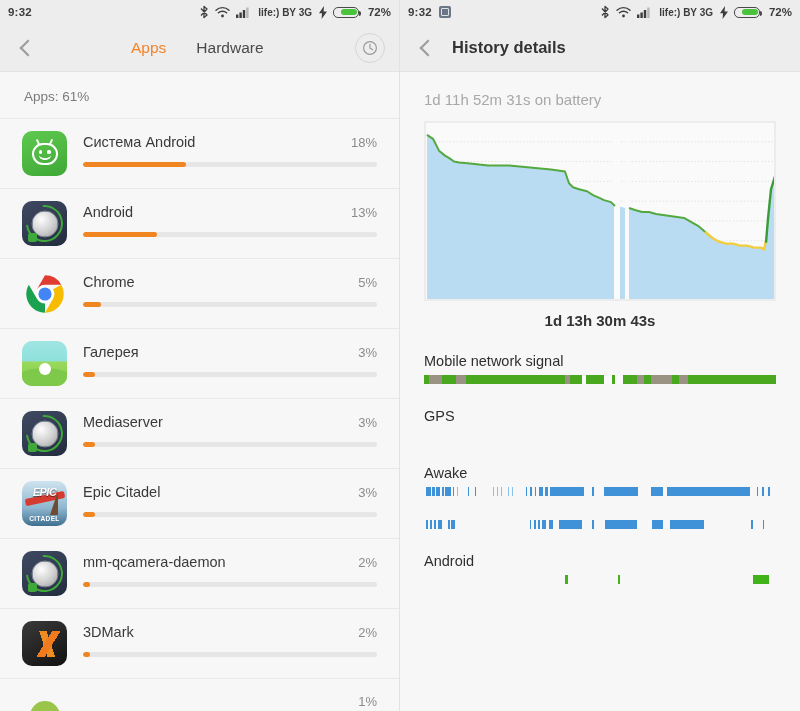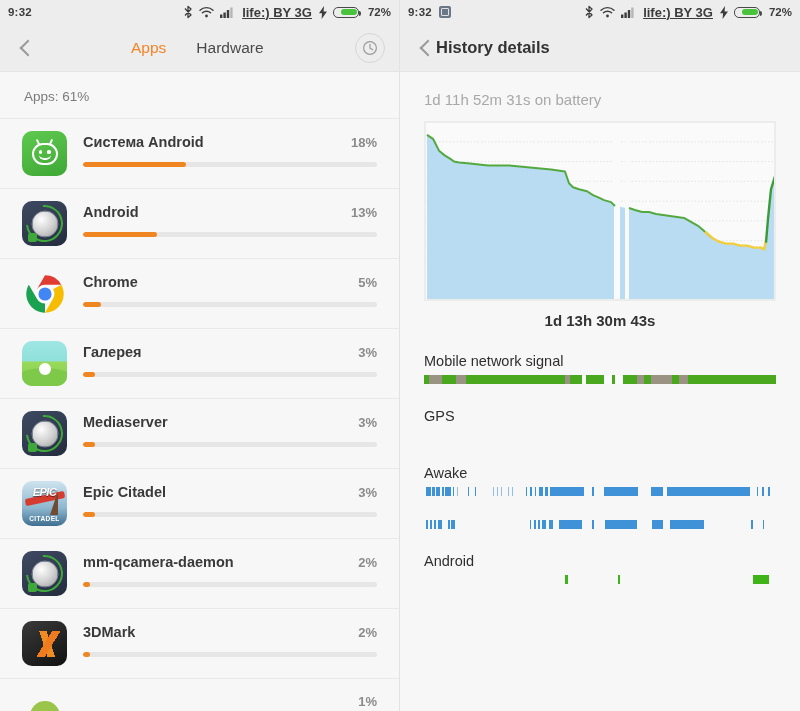--- a/index.html
+++ b/index.html
@@ -24,21 +24,21 @@
     width: 12px; height: 12px; margin-left: 7px; border-radius: 2px;
     background: #6b7686; position: relative;
   }
   .sb-shot::after {
     content: ""; position: absolute; left: 2px; top: 2px; right: 2px; bottom: 2px;
     border: 1px solid #dfe3e8; border-radius: 1px;
   }
   .sb-spacer { flex: 1; }
   .sb-icons { display: flex; align-items: center; gap: 6px; }
   .ic { display: block; }
-  .sb-carrier { font-size: 13px; font-weight: bold; color: #3c3c3c; margin: 0 1px; text-decoration: underline; }
+  .sb-carrier { font-size: 10px; font-weight: bold; color: #3c3c3c; margin: 0 1px; }
   .batt {
     width: 26px; height: 11px; border: 1.4px solid #4a4a4a; border-radius: 5px;
     position: relative; padding: 1.3px; display: flex; align-items: center;
   }
   .batt::after {
     content: ""; position: absolute; right: -3.4px; top: 3px;
     width: 2.4px; height: 5px; background: #4a4a4a; border-radius: 0 2px 2px 0;
   }
   .batt-fill { height: 100%; width: 72%; background: #49c33b; border-radius: 3px; margin-left: auto; }
   .sb-pct { font-size: 11.5px; font-weight: bold; margin-left: 3px; }
@@ -53,42 +53,42 @@
     width: 22px; height: 22px; flex: 0 0 22px; position: relative; cursor: pointer;
   }
   .back-chev::before {
     content: ""; position: absolute; left: 8px; top: 5px;
     width: 10px; height: 10px; border-left: 2px solid #9b9b9b; border-bottom: 2px solid #9b9b9b;
     transform: rotate(45deg);
   }
   .tabs { display: flex; align-items: center; gap: 30px; margin-left: 95px; }
   .tab { font-size: 15.5px; color: #4a4a4a; cursor: pointer; }
   .tab.active { color: #f4842a; }
-  .hdr-title { font-size: 16.5px; font-weight: bold; color: #333; }
+  .hdr-title { font-size: 16.5px; font-weight: bold; color: #333; margin-left: 16px; }
   .clock-btn {
     position: absolute; right: 14px; top: 50%; transform: translateY(-50%);
     width: 30px; height: 30px; border-radius: 50%; border: 1px solid #d6d6d6;
     display: flex; align-items: center; justify-content: center; cursor: pointer;
   }
 
   
   .apps-summary {
     font-size: 13.5px; color: #7b7b7b; padding: 17px 0 14px 24px; background: #f7f7f7;
   }
   .app-list { background: #f7f7f7; }
   .app-row {
     display: flex; align-items: flex-start; padding: 11px 22px 11px 22px;
     border-top: 1px solid #e9e9e9; height: 70px;
   }
   .app-icon {
     width: 45px; height: 45px; border-radius: 10px; flex: 0 0 45px;
     margin-top: 1px; position: relative; overflow: hidden;
   }
   .app-body { flex: 1; margin-left: 16px; padding-top: 4px; }
-  .app-top { display: flex; align-items: center; font-weight: bold; }
+  .app-top { display: flex; align-items: center; }
   .app-name { font-size: 14.5px; color: #3a3a3a; flex: 1; }
   .app-pct { font-size: 13px; color: #8b8b8b; }
   .track {
     height: 5px; background: #e6e6e6; border-radius: 3px; margin-top: 12px; overflow: hidden;
   }
   .track > i { display: block; height: 100%; background: #f08621; border-radius: 3px; }
 
   
   .ico-sysandroid { background: linear-gradient(160deg,#5ec94f,#3fa836); }
   .ico-android   { background: linear-gradient(150deg,#3f4a63,#232c3e); }

